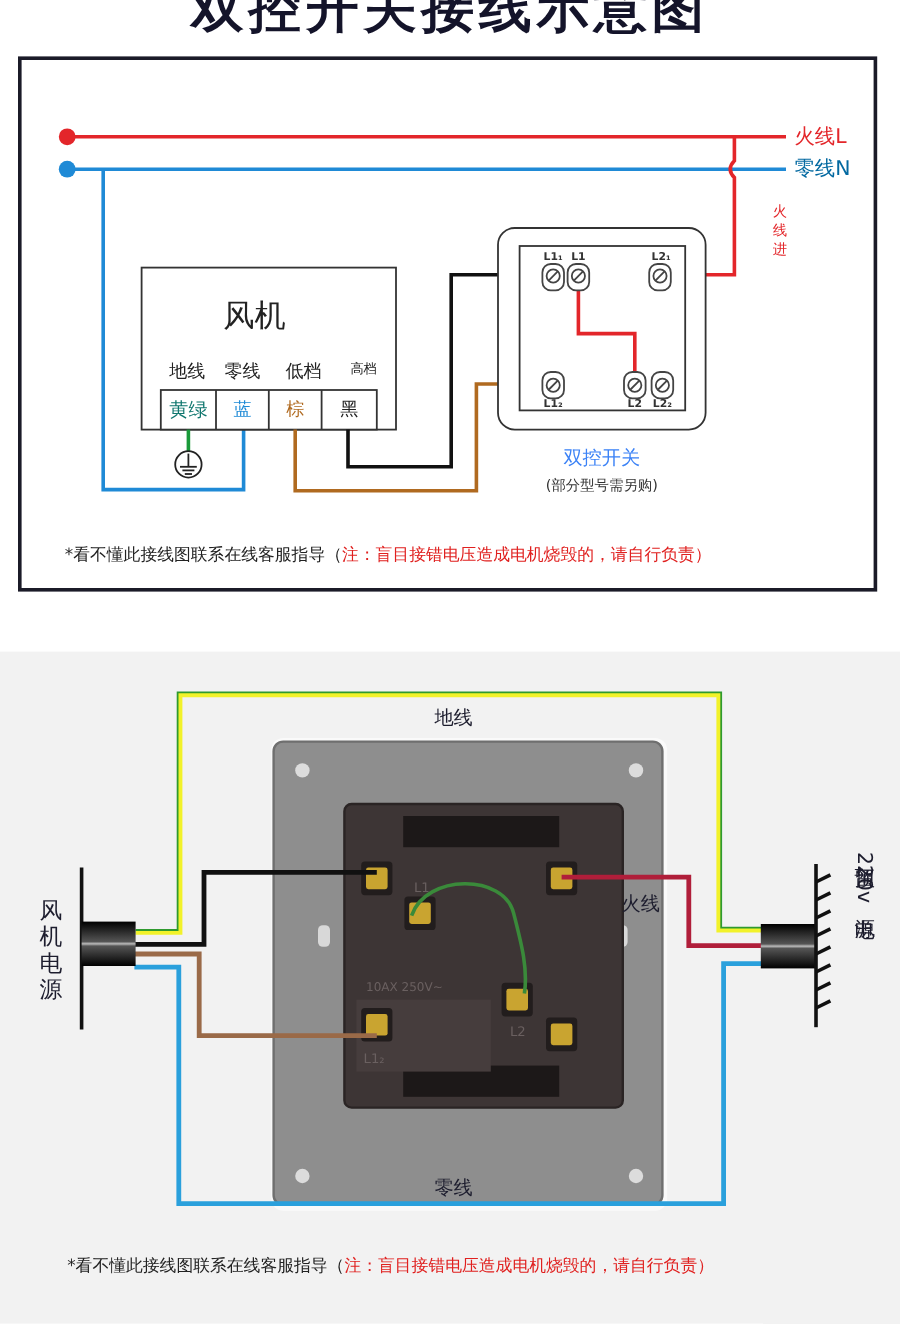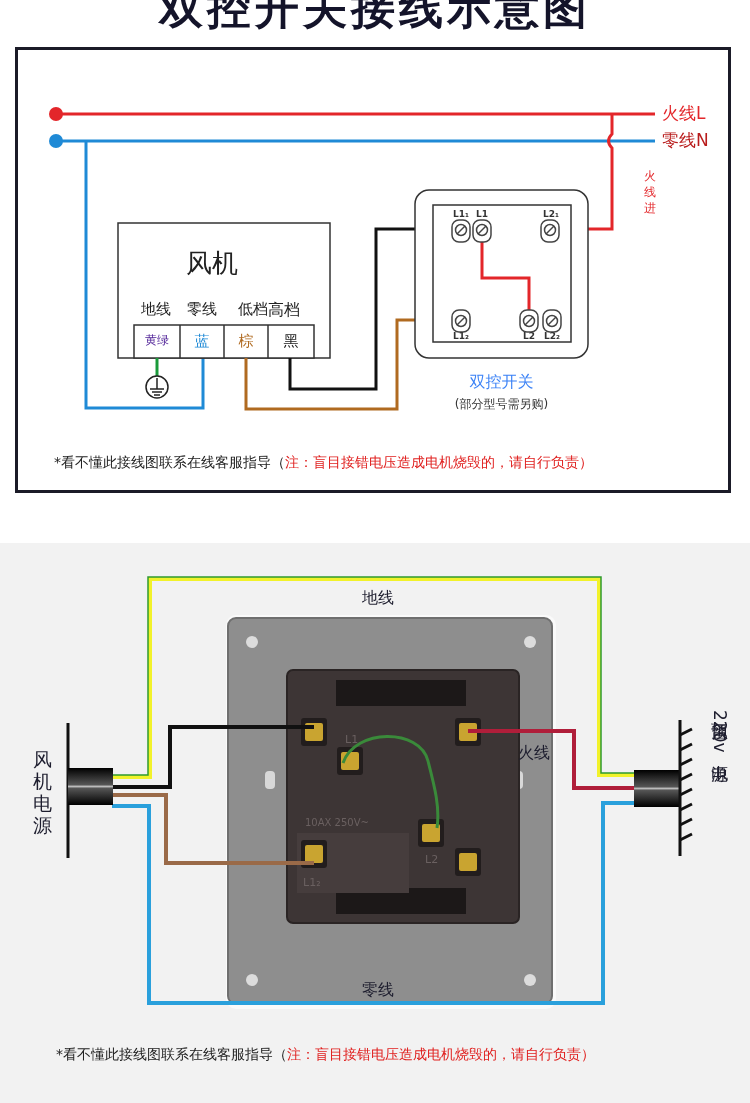--- a/index.html
+++ b/index.html
@@ -91,29 +91,29 @@
 
   <text x="453" y="217" font-size="9" font-weight="bold" fill="#333">L1₁</text>
   <text x="476" y="217" font-size="9" font-weight="bold" fill="#333">L1</text>
   <text x="543" y="217" font-size="9" font-weight="bold" fill="#333">L2₁</text>
   <text x="453" y="339" font-size="9" font-weight="bold" fill="#333">L1₂</text>
   <text x="523" y="339" font-size="9" font-weight="bold" fill="#333">L2</text>
   <text x="544" y="339" font-size="9" font-weight="bold" fill="#333">L2₂</text>
 </svg>
 
 <div class="abs" style="left:662px;top:102px;font-size:17px;color:#e3262a">火线L</div>
-<div class="abs" style="left:662px;top:129px;font-size:17px;color:#b91c1c">零线N</div>
+<div class="abs" style="left:662px;top:129px;font-size:17px;color:#0369a1">零线N</div>
 <div class="abs" style="left:644px;top:168px;width:13px;font-size:12px;line-height:16px;color:#e3262a;word-break:break-all">火线进</div>
 
 <div class="abs" style="left:118px;top:246px;width:188px;text-align:center;font-size:26px;color:#222">风机</div>
 <div class="abs txt" style="left:134px;top:300px;width:44px;text-align:center;font-size:15px">地线</div>
 <div class="abs txt" style="left:180px;top:300px;width:44px;text-align:center;font-size:15px">零线</div>
 <div class="abs txt" style="left:224px;top:300px;width:44px;text-align:right;font-size:15px">低档</div>
-<div class="abs txt" style="left:268px;top:300px;width:46px;text-align:left;font-size:16px">高档</div>
-<div class="abs" style="left:134px;top:332px;width:46px;text-align:center;font-size:12px;color:#4c1d95">黄绿</div>
+<div class="abs txt" style="left:268px;top:300px;width:46px;text-align:right;font-size:11px">高档</div>
+<div class="abs" style="left:134px;top:332px;width:46px;text-align:center;font-size:16px;color:#0f766e">黄绿</div>
 <div class="abs" style="left:180px;top:332px;width:44px;text-align:center;font-size:15px;color:#1f8ad6">蓝</div>
 <div class="abs" style="left:224px;top:332px;width:44px;text-align:center;font-size:15px;color:#b06a20">棕</div>
 <div class="abs" style="left:268px;top:332px;width:46px;text-align:center;font-size:15px;color:#222">黑</div>
 
 <div class="abs" style="left:415px;top:372px;width:173px;text-align:center;font-size:16px;color:#3b82f6">双控开关</div>
 <div class="abs" style="left:415px;top:396px;width:173px;text-align:center;font-size:12px;color:#333">(部分型号需另购)</div>
 
 <div class="abs" style="left:54px;top:454px;font-size:14px;white-space:nowrap">
   <span class="note-black">*看不懂此接线图联系在线客服指导（</span><span class="note-red">注：盲目接错电压造成电机烧毁的，请自行负责）</span>
 </div>

